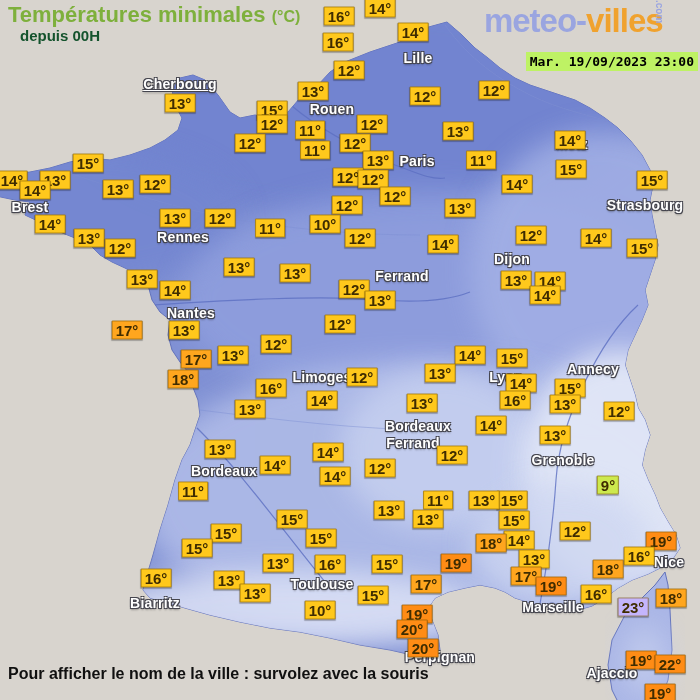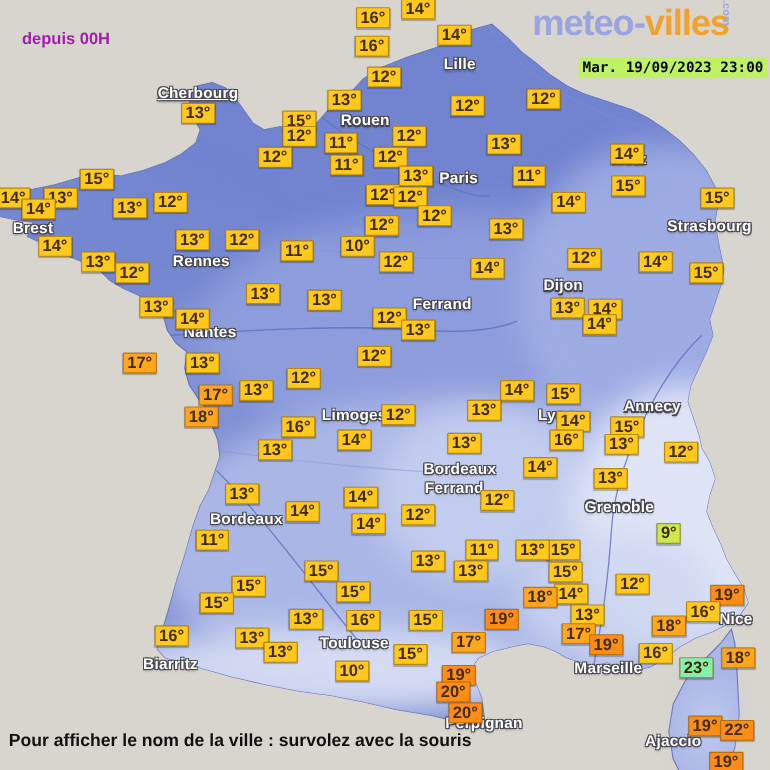--- a/index.html
+++ b/index.html
@@ -73,40 +73,44 @@
       <path d="M60,170 C120,190 180,210 240,220 C300,230 360,235 420,235" fill="none" stroke="#7d8ed2" stroke-width="1" opacity=".45"></path>
       <path d="M200,410 C280,420 360,430 440,430" fill="none" stroke="#7d8ed2" stroke-width="1" opacity=".45"></path>
     </g>
 
     <path d="M665,572 L655,585 640,600 625,615 612,640 608,665 612,690 618,702 660,702 668,680 672,650 670,610 668,585 Z" fill="#aab6e6" stroke="#6272bb" stroke-width="1"></path>
     <g clip-path="none">
       <ellipse cx="645" cy="660" rx="22" ry="35" fill="#c4ceee" opacity=".8" filter="url(#soft)"></ellipse>
     </g>
   </svg>
 
-  <div class="subtitle" style="color: #a21caf;">depuis 00H</div>
+  <div class="title" style="color: rgb(126, 176, 60);">
+    <span>Températures minimales</span>
+    <span class="unit">(°C)</span>
+  </div>
+  <div class="subtitle" style="color: #14532d;">depuis 00H</div>
 
   <div class="logo">
     <span class="p1" style="color: rgb(154, 165, 224);">meteo-</span><span class="p2" style="color: rgb(240, 162, 46);">villes</span><span class="dotcom" style="color: rgb(154, 165, 224);">.com</span>
   </div>
 
   <div class="datebox">Mar. 19/09/2023 23:00</div>
 
   <div id="city-layer">
       <div class="city" style="left: 180px; top: 84px; text-decoration: underline;">Cherbourg</div>
       <div class="city" style="left: 418px; top: 58px;">Lille</div>
       <div class="city" style="left: 332px; top: 109px;">Rouen</div>
       <div class="city" style="left: 572px; top: 119px; margin-top: 25px;">Metz</div>
       <div class="city" style="left: 417px; top: 161px;">Paris</div>
       <div class="city" style="left: 645px; top: 205px;">Strasbourg</div>
       <div class="city" style="left: 30px; top: 207px;">Brest</div>
       <div class="city" style="left: 183px; top: 237px;">Rennes</div>
       <div class="city" style="left: 512px; top: 259px;">Dijon</div>
       <div class="city" style="left: 402px; top: 276px;">Ferrand</div>
-      <div class="city" style="left: 191px; top: 301px;">Nantes</div>
+      <div class="city" style="left: 191px; top: 313px;">Nantes</div>
       <div class="city" style="left: 322px; top: 377px;">Limoges</div>
       <div class="city" style="left: 506px; top: 377px;">Lyon</div>
       <div class="city" style="left: 593px; top: 369px;">Annecy</div>
       <div class="city" style="left: 418px; top: 426px;">Bordeaux</div>
       <div class="city" style="left: 413px; top: 443px;">Ferrand</div>
       <div class="city" style="left: 563px; top: 460px;">Grenoble</div>
       <div class="city" style="left: 224px; top: 471px;">Bordeaux</div>
       <div class="city" style="left: 322px; top: 584px;">Toulouse</div>
       <div class="city" style="left: 155px; top: 603px;">Biarritz</div>
       <div class="city" style="left: 553px; top: 607px;">Marseille</div>
@@ -223,21 +227,21 @@
       <div class="temp" style="left: 608px; top: 569px; background: rgb(255, 166, 30);">18°</div>
       <div class="temp" style="left: 526px; top: 576px; background: rgb(255, 166, 30);">17°</div>
       <div class="temp" style="left: 156px; top: 578px; background: rgb(255, 200, 28);">16°</div>
       <div class="temp" style="left: 229px; top: 580px; background: rgb(255, 200, 28);">13°</div>
       <div class="temp" style="left: 426px; top: 584px; background: rgb(255, 166, 30);">17°</div>
       <div class="temp" style="left: 551px; top: 586px; background: rgb(255, 140, 21);">19°</div>
       <div class="temp" style="left: 255px; top: 593px; background: rgb(255, 200, 28);">13°</div>
       <div class="temp" style="left: 596px; top: 594px; background: rgb(255, 200, 28);">16°</div>
       <div class="temp" style="left: 373px; top: 595px; background: rgb(255, 200, 28);">15°</div>
       <div class="temp" style="left: 671px; top: 598px; background: rgb(255, 166, 30);">18°</div>
-      <div class="temp" style="left: 633px; top: 607px; background: #86efac;">23°</div>
+      <div class="temp" style="left: 633px; top: 607px; background: #c4b5fd;">23°</div>
       <div class="temp" style="left: 320px; top: 610px; background: rgb(255, 200, 28);">10°</div>
       <div class="temp" style="left: 417px; top: 614px; background: rgb(255, 140, 21);">19°</div>
       <div class="temp" style="left: 412px; top: 629px; background: rgb(255, 140, 21);">20°</div>
       <div class="temp" style="left: 423px; top: 648px; background: rgb(255, 140, 21);">20°</div>
       <div class="temp" style="left: 641px; top: 660px; background: rgb(255, 140, 21);">19°</div>
       <div class="temp" style="left: 670px; top: 664px; background: rgb(255, 140, 21);">22°</div>
       <div class="temp" style="left: 660px; top: 693px; background: rgb(255, 140, 21);">19°</div>
     </div>
 
   <div class="footer">Pour afficher le nom de la ville : survolez avec la souris</div>

